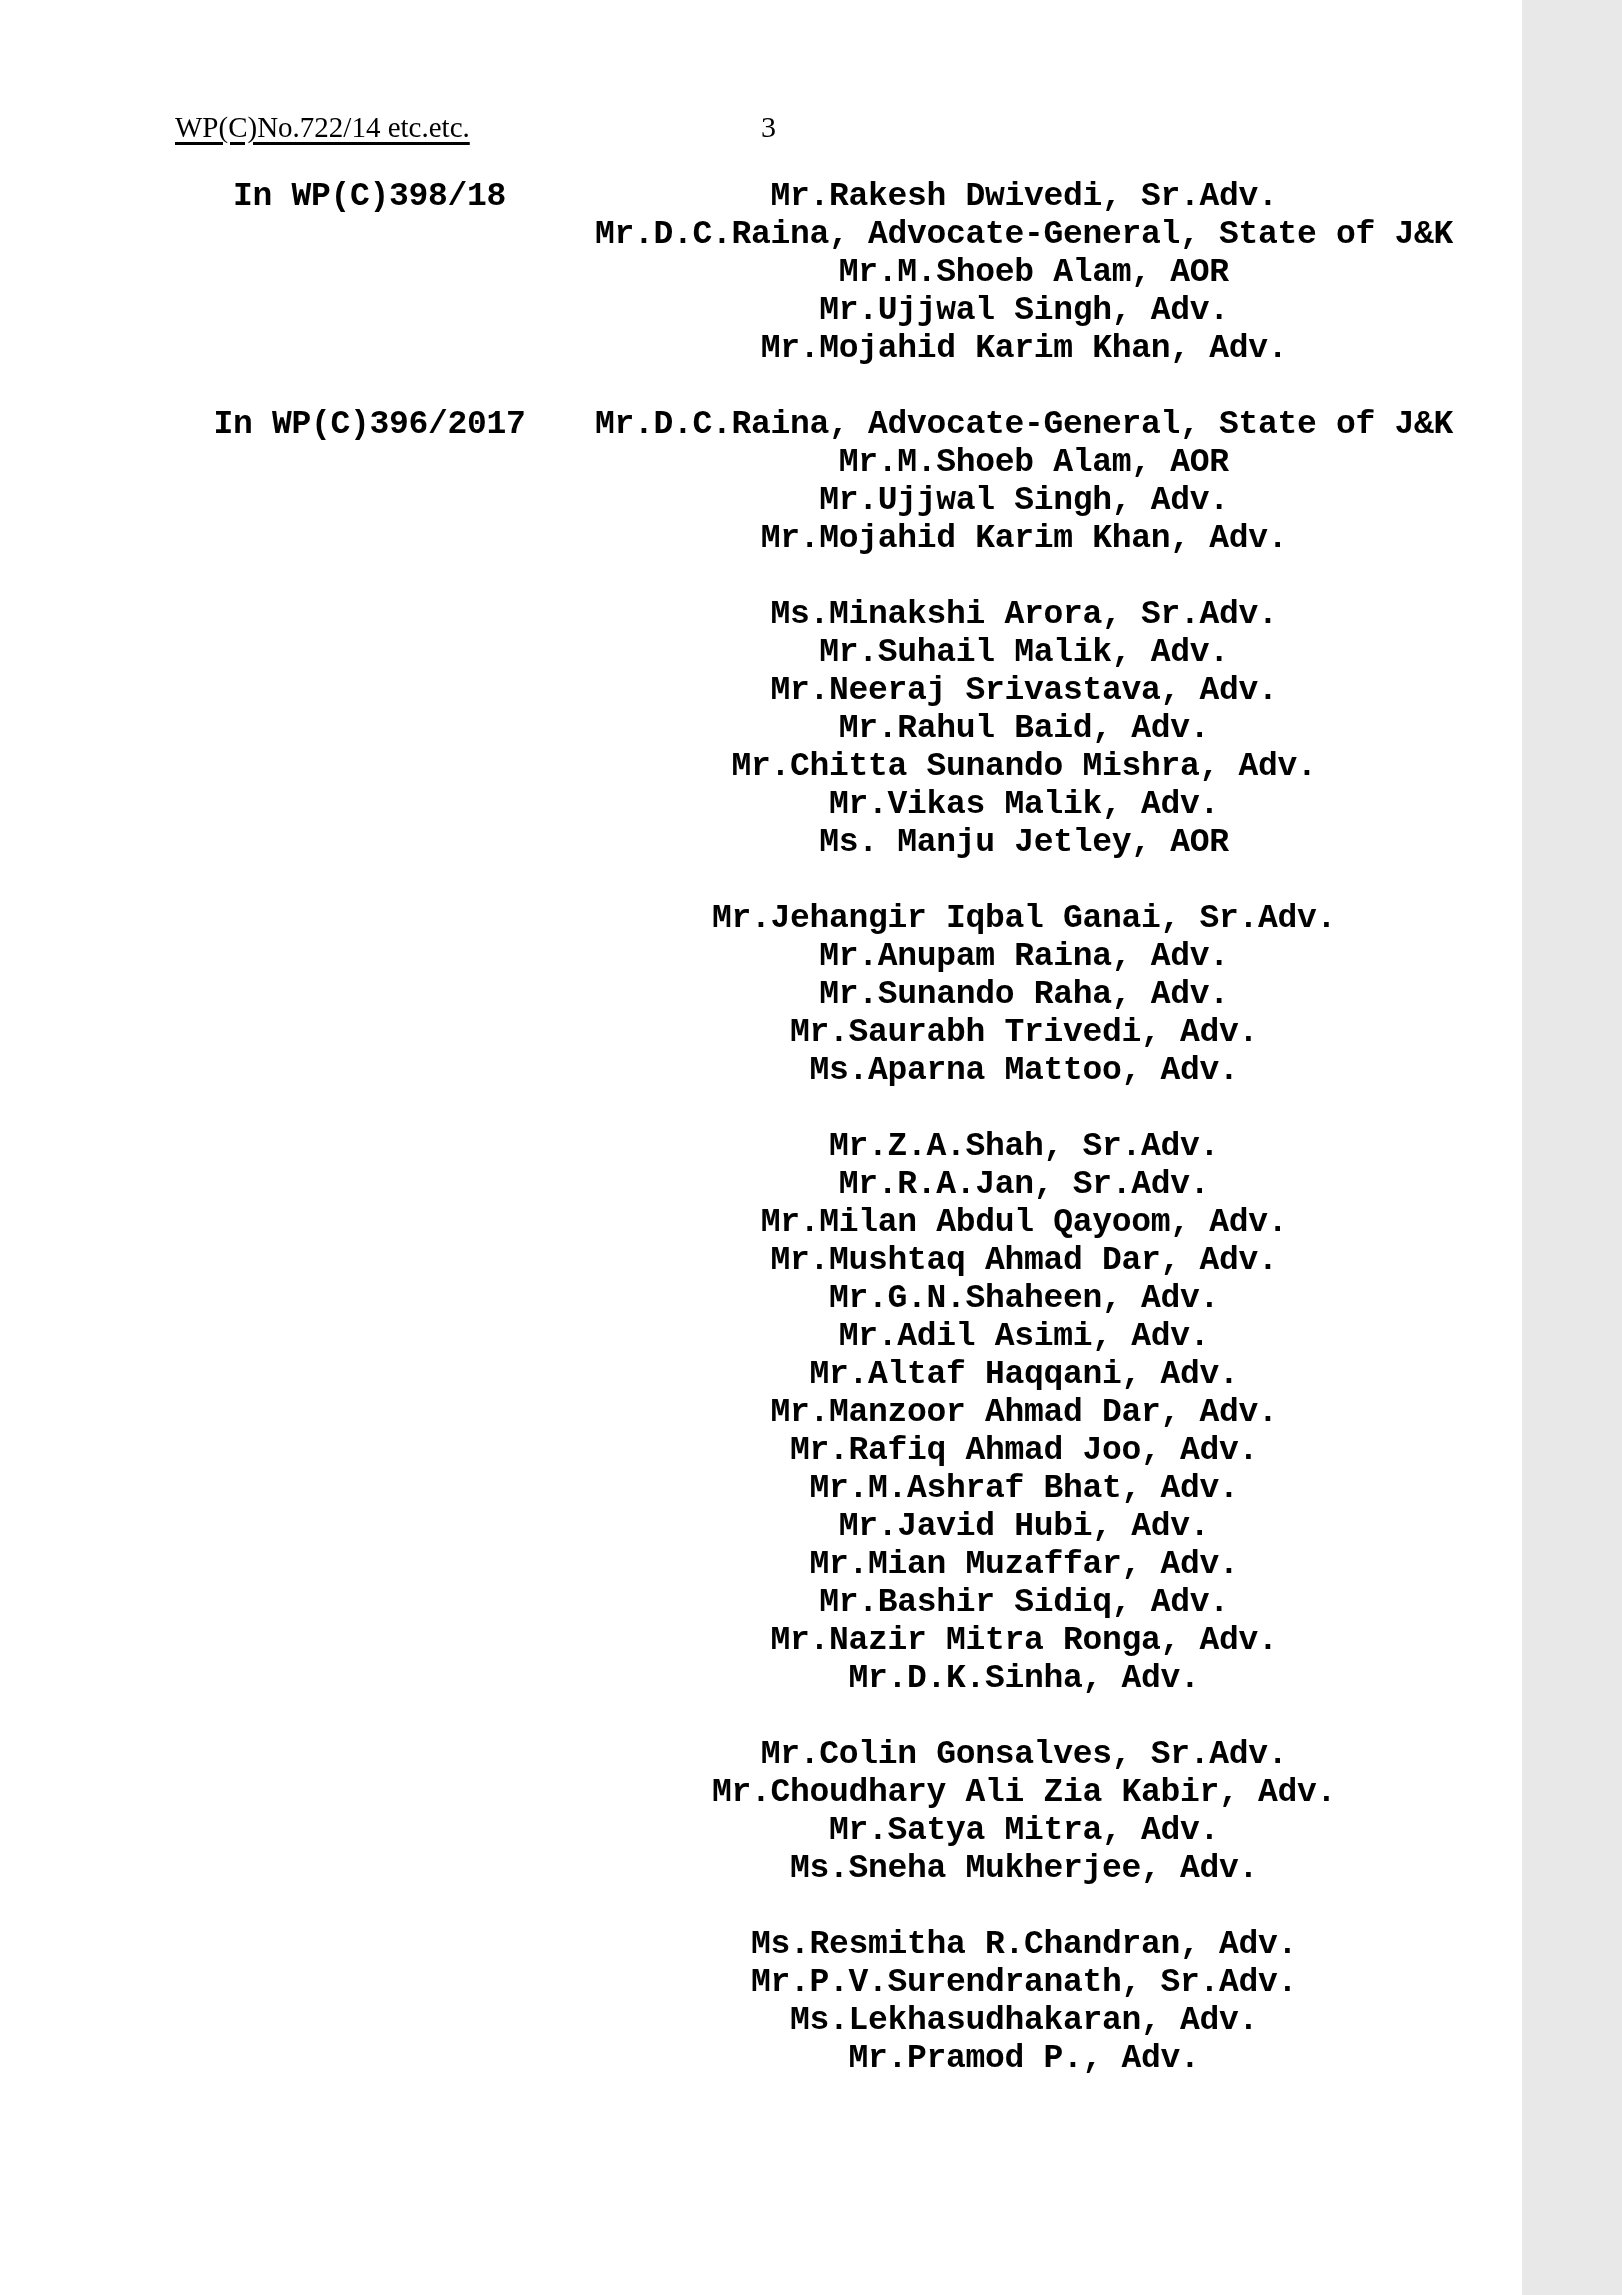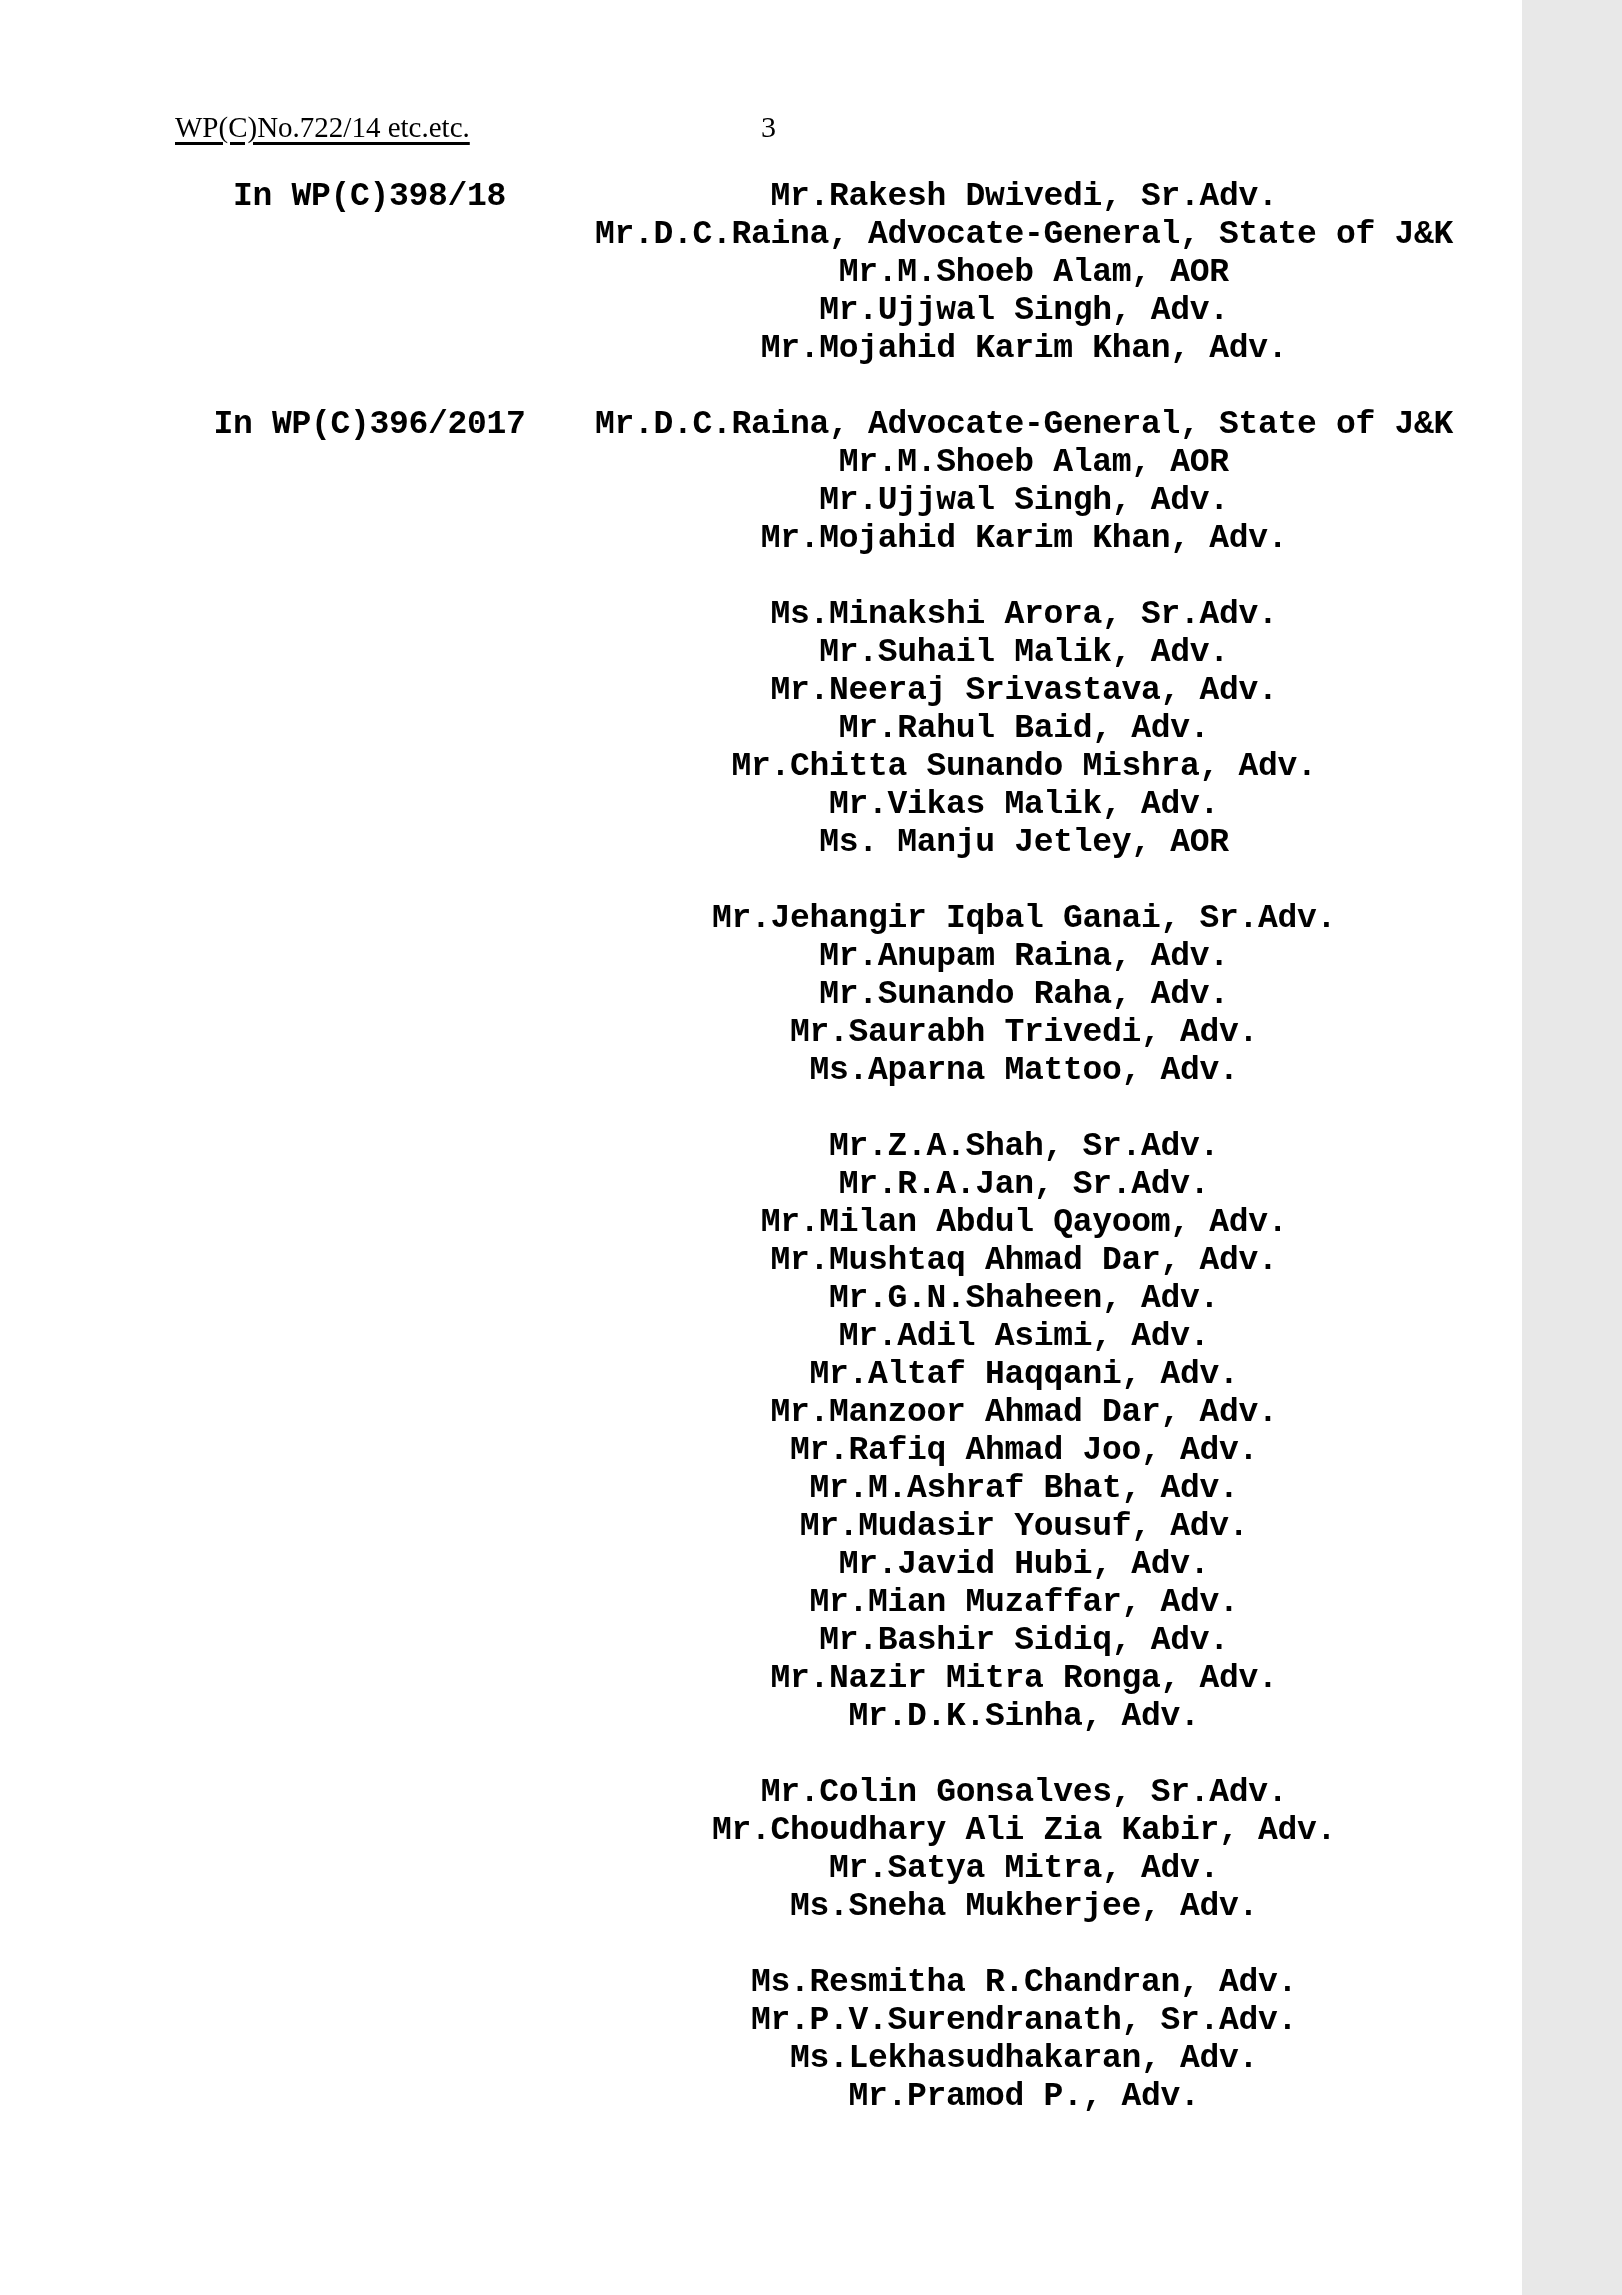--- a/index.html
+++ b/index.html
@@ -124,21 +124,20 @@
           <div class="advocate-line">Mr.Z.A.Shah, Sr.Adv.</div>
           <div class="advocate-line">Mr.R.A.Jan, Sr.Adv.</div>
           <div class="advocate-line">Mr.Milan Abdul Qayoom, Adv.</div>
           <div class="advocate-line">Mr.Mushtaq Ahmad Dar, Adv.</div>
           <div class="advocate-line">Mr.G.N.Shaheen, Adv.</div>
           <div class="advocate-line">Mr.Adil Asimi, Adv.</div>
           <div class="advocate-line">Mr.Altaf Haqqani, Adv.</div>
           <div class="advocate-line">Mr.Manzoor Ahmad Dar, Adv.</div>
           <div class="advocate-line">Mr.Rafiq Ahmad Joo, Adv.</div>
           <div class="advocate-line">Mr.M.Ashraf Bhat, Adv.</div>
-          <div class="advocate-line">Mr.Mudasir Yousuf, Adv.</div>
           <div class="advocate-line">Mr.Javid Hubi, Adv.</div>
           <div class="advocate-line">Mr.Mian Muzaffar, Adv.</div>
           <div class="advocate-line">Mr.Bashir Sidiq, Adv.</div>
           <div class="advocate-line">Mr.Nazir Mitra Ronga, Adv.</div>
           <div class="advocate-line">Mr.D.K.Sinha, Adv.</div>
         </div>
       </div>
       <div class="appearance-block">
         <div class="case-cell"></div>
         <div class="lines-cell">

